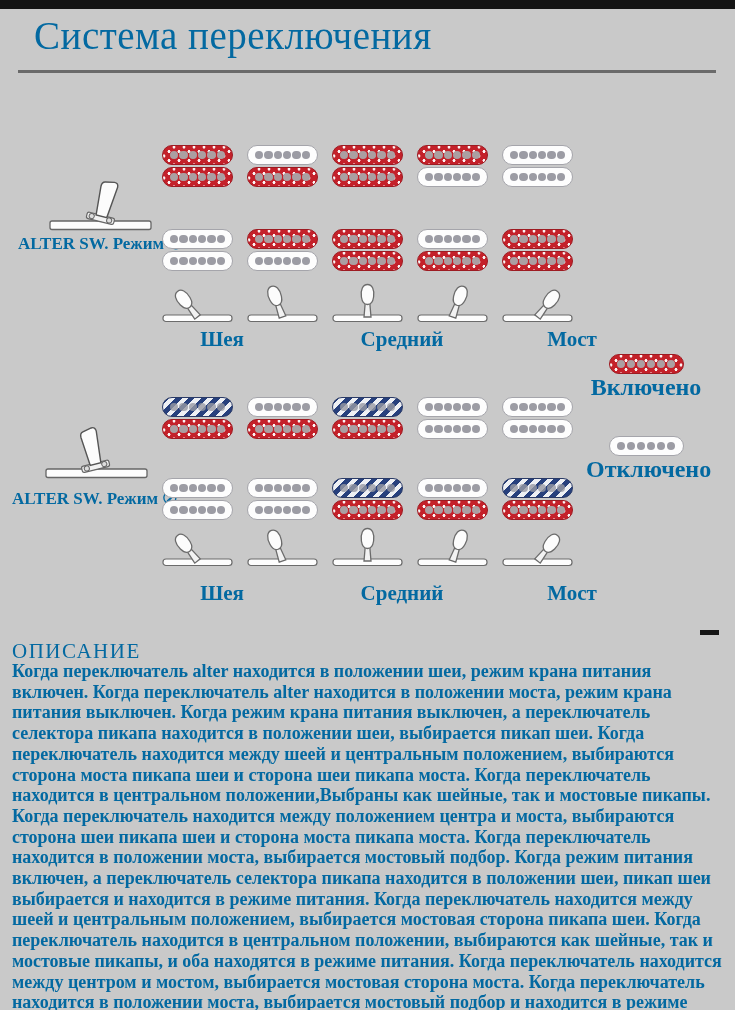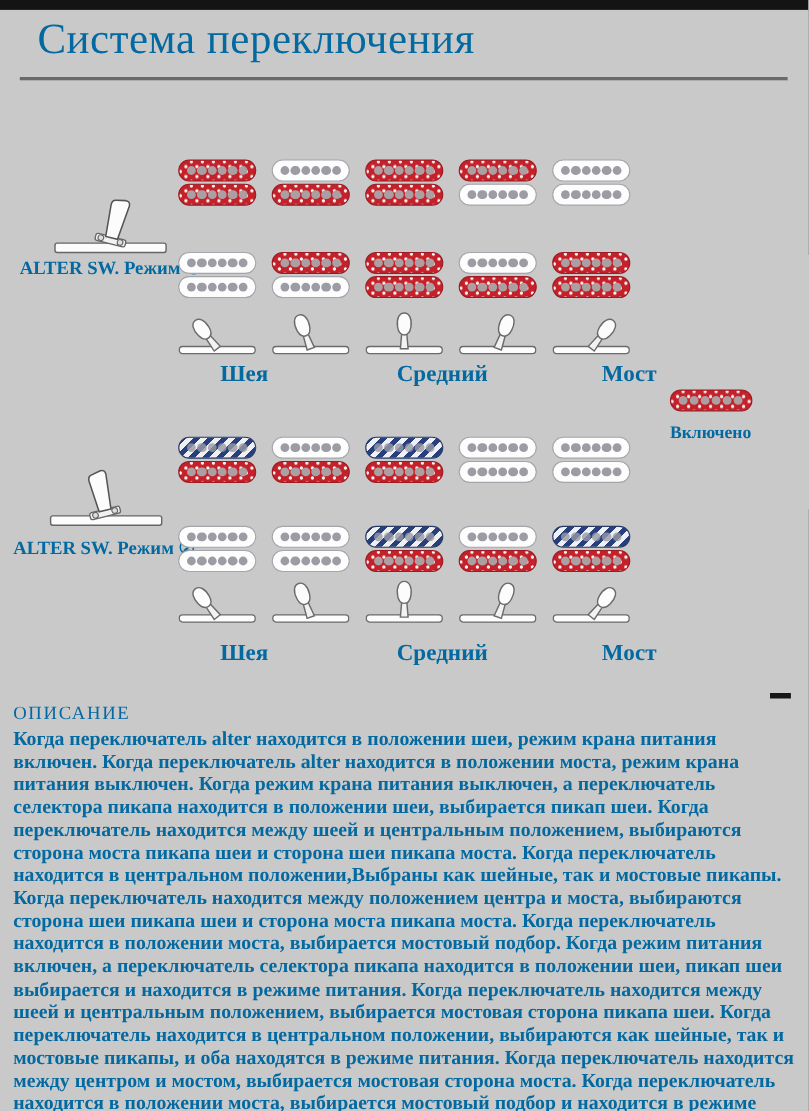--- a/index.html
+++ b/index.html
@@ -64,27 +64,27 @@
   .alter-label {
     position:absolute; font-weight:700; font-size:17px; white-space:nowrap;
   }
   .alter-label-1 { left:18px; top:233px; }
   .alter-label-2 { left:12px; top:488px; }
 
   
   .legend-item { position:absolute; left:586px; width:120px; text-align:center; }
   .legend-item .humbucker { margin:0 auto; width:75px; }
   .li-1 { top:354px; } .li-2 { top:436px; } .li-3 { top:516px; }
-  .legend-label { margin-top:11px; font-weight:700; font-size:16px; white-space:nowrap; }
+  .legend-label { margin-top:0; font-weight:700; font-size:24px; white-space:nowrap; }
 
   
   .desc-dash { position:absolute; left:700px; top:630px; width:19px; height:5px; background:#161616; }
   .desc-heading {
     position:absolute; left:12px; top:639px;
-    font-size:17px; font-weight:400; letter-spacing:1.5px;
+    font-size:21px; font-weight:400; letter-spacing:1.5px;
   }
   .desc-text {
     position:absolute; left:12px; top:661px; width:716px;
     font-size:18px; font-weight:700; line-height:20.7px; text-align:left;
   }
 </style>
 </head>
 <body>
 
 <div class="page">
@@ -577,18 +577,33 @@
             <span class="pole"></span>
             <span class="pole"></span>
             <span class="pole"></span>
             <span class="pole"></span>
             <span class="pole"></span>
           </div>
         </div>
       </div>
     <div class="legend-label">Включено</div>
   </div>
+  <div class="legend-item li-2">
+    <div class="legend-swatch">
+        <div class="humbucker">
+          <div class="coil off">
+            <span class="pole"></span>
+            <span class="pole"></span>
+            <span class="pole"></span>
+            <span class="pole"></span>
+            <span class="pole"></span>
+            <span class="pole"></span>
+          </div>
+        </div>
+      </div>
+    <div class="legend-label">Отключено</div>
+  </div>
 
   <div class="desc-dash"></div>
   <h2 class="desc-heading">ОПИСАНИЕ</h2>
   <p class="desc-text">Когда переключатель alter находится в положении шеи, режим крана питания включен. Когда переключатель alter находится в положении моста, режим крана питания выключен. Когда режим крана питания выключен, а переключатель селектора пикапа находится в положении шеи, выбирается пикап шеи. Когда переключатель находится между шеей и центральным положением, выбираются сторона моста пикапа шеи и сторона шеи пикапа моста. Когда переключатель находится в центральном положении,Выбраны как шейные, так и мостовые пикапы. Когда переключатель находится между положением центра и моста, выбираются сторона шеи пикапа шеи и сторона моста пикапа моста. Когда переключатель находится в положении моста, выбирается мостовый подбор. Когда режим питания включен, а переключатель селектора пикапа находится в положении шеи, пикап шеи выбирается и находится в режиме питания. Когда переключатель находится между шеей и центральным положением, выбирается мостовая сторона пикапа шеи. Когда переключатель находится в центральном положении, выбираются как шейные, так и мостовые пикапы, и оба находятся в режиме питания. Когда переключатель находится между центром и мостом, выбирается мостовая сторона моста. Когда переключатель находится в положении моста, выбирается мостовый подбор и находится в режиме питания.</p>
 
 </div>
 
 </body></html>

